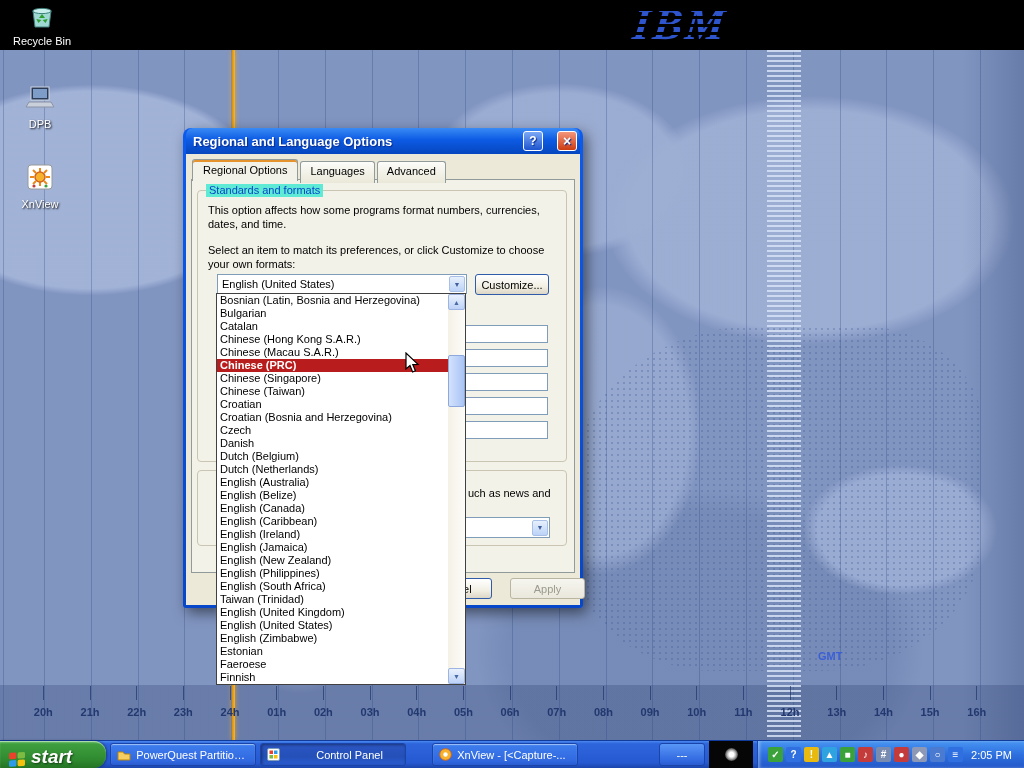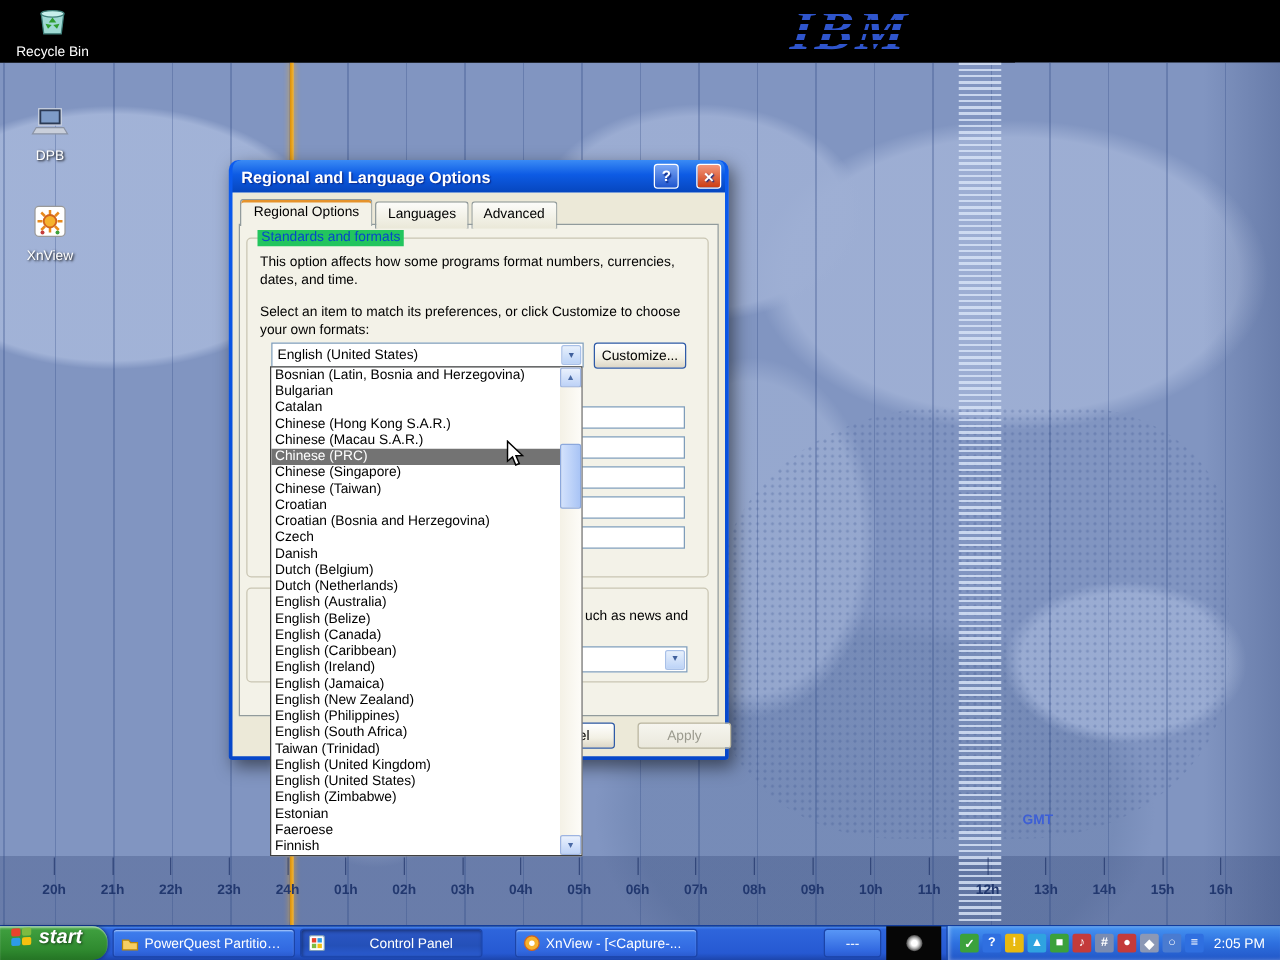--- a/index.html
+++ b/index.html
@@ -66,21 +66,21 @@
 
   .tabs { position:absolute; top:5px; left:6px; display:flex; z-index:3; }
   .tab { font-size:11px; padding:3px 9px; background:linear-gradient(to bottom,#FCFCF9,#EAE8D8);
     border:1px solid #919B9C; border-bottom:none; border-radius:3px 3px 0 0; margin-right:2px; position:relative; top:2px; }
   .tab.active { background:#F3F2E8; top:0; padding:4px 10px 5px; box-shadow:inset 0 2px 0 #E5932C; z-index:4; }
   .tab-panel { position:absolute; top:25px; left:5px; width:384px; height:394px; background:#F3F2E8; border:1px solid #919B9C; }
 
   .group { position:absolute; border:1px solid #C9C5B2; border-radius:4px; }
   .g1 { left:11px; top:36px; width:370px; height:272px; }
   .g2 { left:11px; top:316px; width:370px; height:76px; }
-  .group-title { position:absolute; top:-7px; left:8px; font-size:11px; line-height:13px; color:#0747C9; background:#22c55e; padding:0 3px;text-align:right; }
+  .group-title { position:absolute; top:-7px; left:8px; font-size:11px; line-height:13px; color:#0747C9; background:#5eead4; padding:0 3px;text-align:right; }
   .gtext { position:absolute; font-size:11px; line-height:14px; color:#000; }
   .desc { left:10px; top:12px; width:350px; }
   .instr { left:10px; top:52px; width:350px; }
 
   .combo { position:absolute; background:#fff; border:1px solid #7F9DB9; display:flex; align-items:center; }
   .combo1 { left:19px; top:83px; width:250px; height:20px; }
   .combo2 { left:86px; top:46px; width:266px; height:21px; }
   .combo-value { flex:1; font-size:11px; padding-left:4px; white-space:nowrap; overflow:hidden; }
   .combo-btn { width:16px; height:16px; margin:0 1px; border:1px solid #A8C0E8; border-radius:2px;
     background:linear-gradient(to bottom,#E7F0FC,#BCD3F7); color:#40609C; font-size:7px;
@@ -95,36 +95,36 @@
   .frag { position:absolute; left:270px; top:16px; font-size:11px; color:#000; }
   .btn-cancel { left:231px; top:424px; width:75px; height:21px; }
   .btn-apply { left:324px; top:424px; width:75px; height:21px; color:#9B9A8E; border-color:#B9B5A0;
     background:linear-gradient(to bottom,#F6F5EF,#EAE8DC); }
 
   
   .dropdown { position:absolute; left:216px; top:293px; width:250px; height:392px; z-index:30;
     background:#fff; border:1px solid #404040; display:flex; }
   .dd-items { flex:1; overflow:hidden; }
   .dd-item { height:13px; line-height:13px; font-size:11px; padding-left:3px; white-space:nowrap; overflow:hidden; color:#000; cursor:default; }
-  .dd-item.selected { background:#737373; color:#fff; }
+  .dd-item.selected { background:#b91c1c; color:#fff;font-weight:bold; }
   .dd-scroll { width:17px; display:flex; flex-direction:column; background:#F1EFE2; }
   .dd-sbtn { height:16px; border:1px solid #9DB4E2; border-radius:2px; color:#4A6AA5; font-size:7px;
     background:linear-gradient(to bottom,#EAF1FD,#BDD2F7); display:flex; align-items:center; justify-content:center; }
   .dd-track { flex:1; position:relative; background:linear-gradient(to right,#F4F1E6,#FDFCF8); }
   .dd-thumb { position:absolute; left:0; right:0; top:45px; height:52px; border:1px solid #8CA8DC; border-radius:2px;
     background:linear-gradient(to right,#D3E2FC,#A9C4F5); }
 
   .cursor { position:absolute; left:405px; top:352px; z-index:200; }
 
   
   .taskbar { position:absolute; left:0; bottom:0; width:1024px; height:28px; z-index:100; display:flex; align-items:stretch;
     border-top:1px solid #123C9B;
     background:linear-gradient(to bottom,#4A89F0 0%,#2E65DC 10%,#2659D2 80%,#1C45AC 100%); }
-  .start-btn { display:flex; align-items:flex-start; gap:5px; padding:0 20px 0 8px; color:#fff;
-    font-style:italic; font-weight:bold; font-size:16px; text-shadow:1px 1px 2px rgba(0,0,0,.55);
+  .start-btn { display:flex; align-items:flex-end; gap:5px; padding:0 34px 0 8px; color:#fff;
+    font-style:italic; font-weight:bold; font-size:19px; text-shadow:1px 1px 2px rgba(0,0,0,.55);
     background:linear-gradient(to bottom,#6CBF6C 0%,#3E9E3E 12%,#2F8A2F 70%,#247424 100%);
     border-radius:0 12px 12px 0; box-shadow:1px 0 3px rgba(0,0,0,.4), inset 0 1px 1px rgba(255,255,255,.5); }
   .task-btn { width:146px; display:flex; align-items:center; gap:5px; margin:2px 0 2px 4px; padding:0 6px;
     border-radius:3px; border:1px solid #1B44A8; color:#fff; font-size:11px;
     background:linear-gradient(to bottom,#5896F6 0%,#3D7CEC 8%,#3168E0 80%,#2A5BD0 100%);
     box-shadow:inset 0 1px 1px rgba(255,255,255,.45); }
   .task-btn.pressed { background:linear-gradient(to bottom,#2C56C4 0%,#2450B8 60%,#2A5BD0 100%);
     box-shadow:inset 1px 1px 3px rgba(0,0,0,.4);gap:36px; }
   .task-label { white-space:nowrap; overflow:hidden; text-overflow:ellipsis; }
   .tb-gap { width:22px; }

